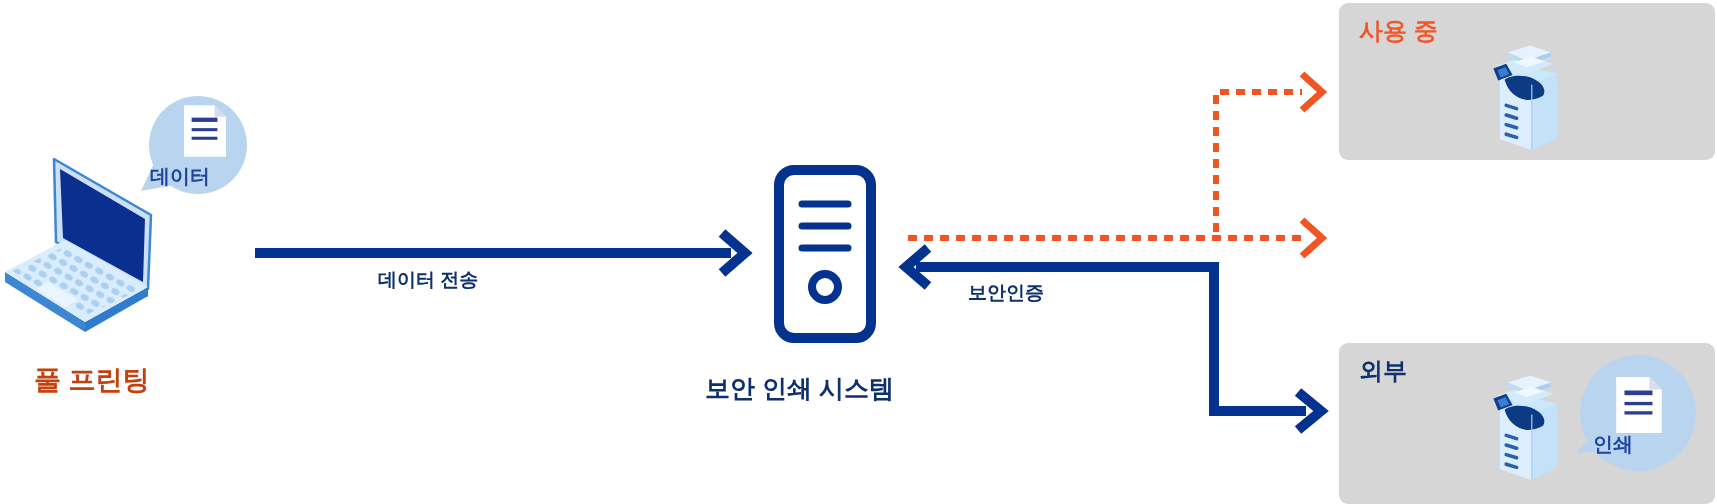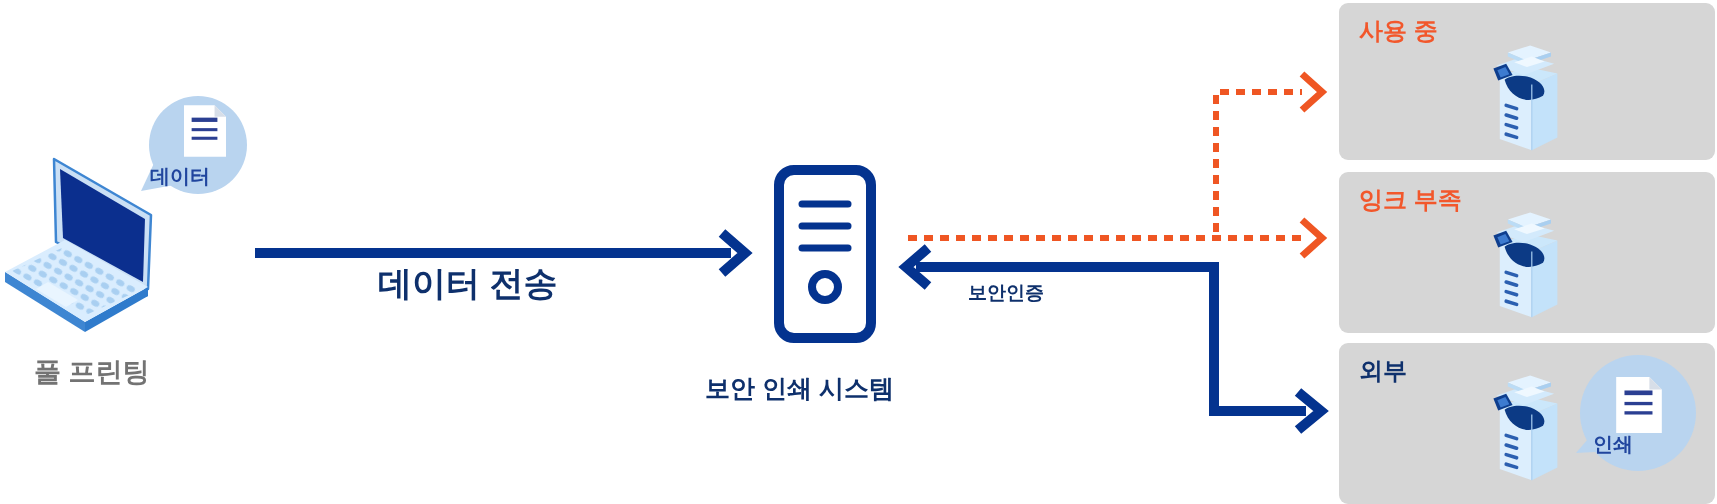--- a/index.html
+++ b/index.html
@@ -3,21 +3,21 @@
 <meta charset="utf-8">
 <style>
   html,body{margin:0;padding:0;background:#ffffff;}
   .canvas{
     position:relative;width:1717px;height:504px;overflow:hidden;background:#ffffff;
     font-family:"Liberation Sans","DejaVu Sans",sans-serif;
   }
   .abs{position:absolute;}
   .lbl{position:absolute;font-weight:bold;white-space:nowrap;}
   .lbl-navy{color:#0E306C;}
-  .lbl-black{color:#737373;}
+  .lbl-black{color:#c2410c;margin-top:8px;}
   .lbl-orange{color:#F2572B;}
   .lbl-bubble{color:#20459E;}
   .center{text-align:left;}
   .statusbox{
     position:absolute;left:1339px;width:376px;background:#D6D6D6;border-radius:9px;
   }
   .statusbox .status-label{position:absolute;left:20px;top:12px;font-size:24px;font-weight:bold;}
   svg{display:block;}
 </style>
 </head>
@@ -104,45 +104,39 @@
     </g>
 
     <g stroke="#EF5623" fill="none">
       <path d="M908 238 H1305" stroke-width="6" stroke-dasharray="9 7"></path>
       <path d="M1216 232 V92 H1302" stroke-width="6" stroke-dasharray="9 7"></path>
       <path d="M1302 74 L1322 92 L1302 110" stroke-width="7"></path>
       <path d="M1302 220 L1322 238 L1302 256" stroke-width="7"></path>
     </g>
   </svg>
 
-  <div class="lbl lbl-navy center" style="left:378px;top:261px;width:220px;font-size:34px">데이터 전송</div>
+  <div class="lbl lbl-navy center" style="left:378px;top:267px;width:220px;font-size:19px">데이터 전송</div>
   <div class="lbl lbl-navy center" style="left:968px;top:280px;width:200px;font-size:19px">보안인증</div>
 
   <svg class="abs" style="left:772px;top:163px" width="106" height="182" viewBox="0 0 106 182">
     <rect x="7" y="7" width="92" height="168" rx="15" fill="#FFFFFF" stroke="#04338F" stroke-width="10"></rect>
     <line x1="30" y1="41" x2="76" y2="41" stroke="#04338F" stroke-width="7" stroke-linecap="round"></line>
     <line x1="30" y1="63" x2="76" y2="63" stroke="#04338F" stroke-width="7" stroke-linecap="round"></line>
     <line x1="30" y1="85" x2="76" y2="85" stroke="#04338F" stroke-width="7" stroke-linecap="round"></line>
     <circle cx="53" cy="124" r="13" fill="none" stroke="#04338F" stroke-width="8"></circle>
   </svg>
   <div class="lbl lbl-navy center" style="left:705px;top:372px;width:240px;font-size:25px">보안 인쇄 시스템</div>
 
   <div class="statusbox" style="top:3px;height:157px">
     <div class="status-label lbl-orange">사용 중</div>
     <svg class="abs" style="left:148px;top:38px" width="80" height="116" viewBox="0 0 100 140">
         <use href="#printer-icon"></use>
       </svg>
   </div>
 
-  <div class="statusbox" style="top:172px;height:161px">
-    <div class="status-label lbl-orange">잉크 부족</div>
-    <svg class="abs" style="left:148px;top:38px" width="80" height="112" viewBox="0 0 100 140">
-        <use href="#printer-icon"></use>
-      </svg>
-  </div>
 
   <div class="statusbox" style="top:343px;height:161px">
     <div class="status-label lbl-navy">외부</div>
     <svg class="abs" style="left:148px;top:28px" width="80" height="116" viewBox="0 0 100 140">
         <use href="#printer-icon"></use>
       </svg>
 
     <svg class="abs" style="left:229px;top:8px" width="135" height="125" viewBox="0 0 135 125">
       <circle cx="70" cy="62" r="58" fill="#B9D4EF"></circle>
       <polygon points="8,102 32,74 46,100" fill="#B9D4EF"></polygon>

